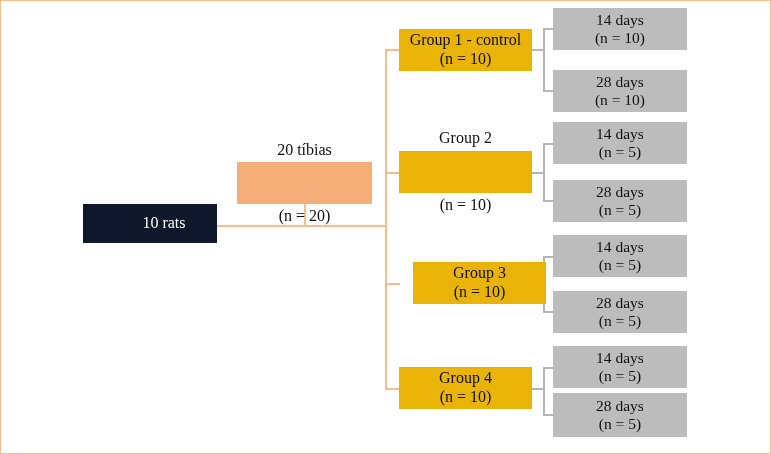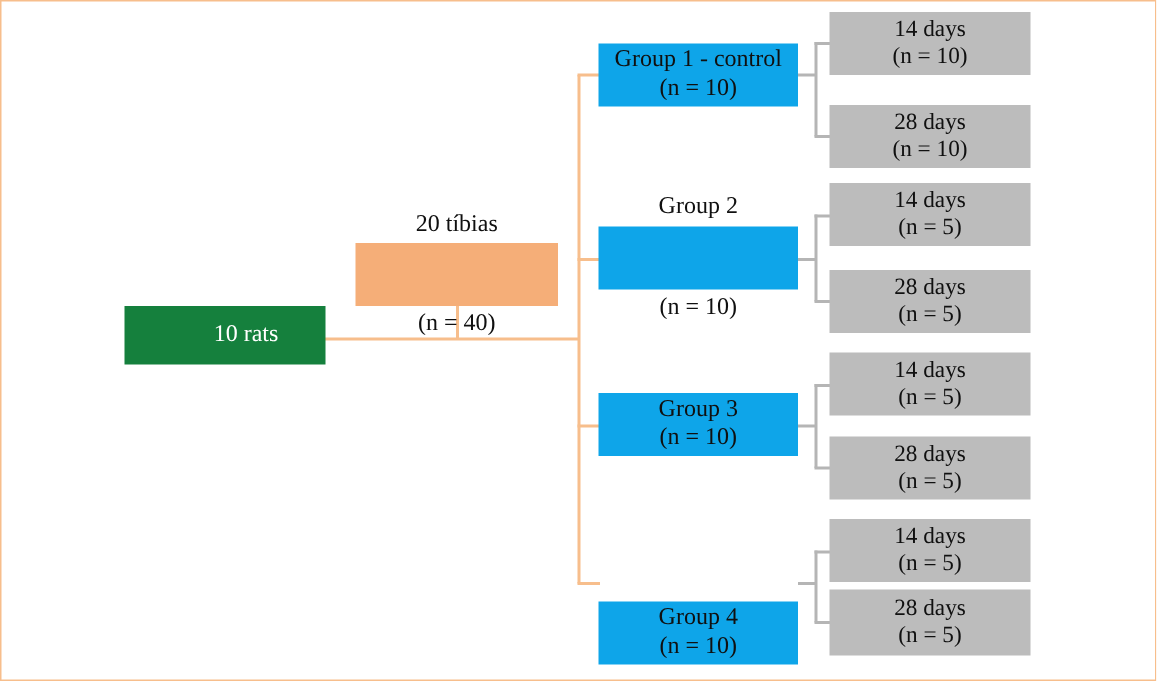--- a/index.html
+++ b/index.html
@@ -39,33 +39,33 @@
     align-items: center;
     justify-content: center;
     text-align: center;
     line-height: 1.18;
     color: #1a1a1a;
     white-space: nowrap;
   }
   .node .l1, .node .l2 { display: block; }
 
   .node.root {
-    background: #15803d;
+    background: #0f172a;
     color: #ffffff;
     font-size: 16px;
     padding-left: 28px;
   }
   .node.level2 {
     background: #F5AE78;
     color: #101010;
     font-size: 16px;
     gap: 47px;
   }
   .node.group {
-    background: #0ea5e9;
+    background: #eab308;
     color: #101010;
     font-size: 16px;
   }
   .node.timepoint {
     background: #BCBCBC;
     color: #101010;
     font-size: 15.5px;
   }
 
   
@@ -116,21 +116,21 @@
   <div class="conn gray vline" style="left:543px; top:367px; height:48px;"></div>
   <div class="conn gray hline" style="left:543px; top:367px; width:11px;"></div>
   <div class="conn gray hline" style="left:543px; top:414px; width:11px;"></div>
 
   <div class="node root" style="left:83px; top:204px; width:134px; height:39px;">
     <span class="l1">10 rats</span>
   </div>
 
   <div class="node level2" style="left:237px; top:162px; width:135px; height:42px;">
     <span class="l1">20 tíbias</span>
-    <span class="l2">(n = 40)</span>
+    <span class="l2">(n = 20)</span>
   </div>
 
   <div class="node group" style="left:399px; top:29px; width:133px; height:42px;">
     <span class="l1">Group 1 - control</span>
     <span class="l2">(n = 10)</span>
   </div>
   <div class="node timepoint" style="left:553px; top:8px; width:134px; height:42px;">
     <span class="l1">14 days</span>
     <span class="l2">(n = 10)</span>
   </div>
@@ -145,34 +145,34 @@
   </div>
   <div class="node timepoint" style="left:553px; top:122px; width:134px; height:42px;">
     <span class="l1">14 days</span>
     <span class="l2">(n = 5)</span>
   </div>
   <div class="node timepoint" style="left:553px; top:180px; width:134px; height:42px;">
     <span class="l1">28 days</span>
     <span class="l2">(n = 5)</span>
   </div>
 
-  <div class="node group" style="left:399px; top:262px; width:133px; height:42px;">
+  <div class="node group" style="left:413px; top:262px; width:133px; height:42px;">
     <span class="l1">Group 3</span>
     <span class="l2">(n = 10)</span>
   </div>
   <div class="node timepoint" style="left:553px; top:235px; width:134px; height:42px;">
     <span class="l1">14 days</span>
     <span class="l2">(n = 5)</span>
   </div>
   <div class="node timepoint" style="left:553px; top:291px; width:134px; height:42px;">
     <span class="l1">28 days</span>
     <span class="l2">(n = 5)</span>
   </div>
 
-  <div class="node group" style="left:399px; top:367px; width:133px; height:42px;margin-top:34px;">
+  <div class="node group" style="left:399px; top:367px; width:133px; height:42px;">
     <span class="l1">Group 4</span>
     <span class="l2">(n = 10)</span>
   </div>
   <div class="node timepoint" style="left:553px; top:346px; width:134px; height:42px;">
     <span class="l1">14 days</span>
     <span class="l2">(n = 5)</span>
   </div>
   <div class="node timepoint" style="left:553px; top:393px; width:134px; height:44px;">
     <span class="l1">28 days</span>
     <span class="l2">(n = 5)</span>

